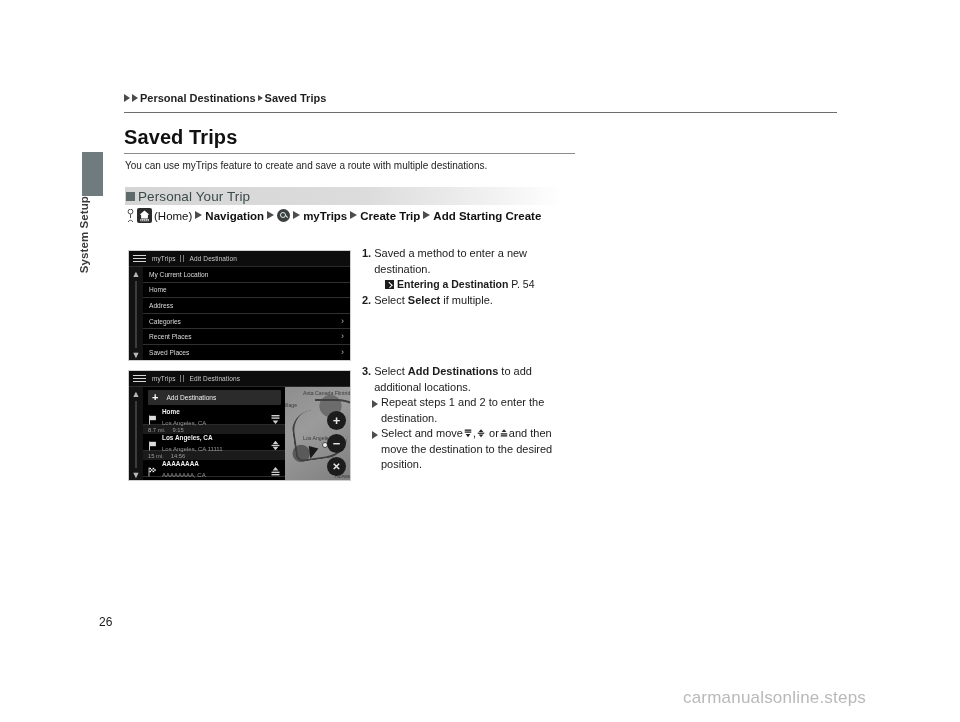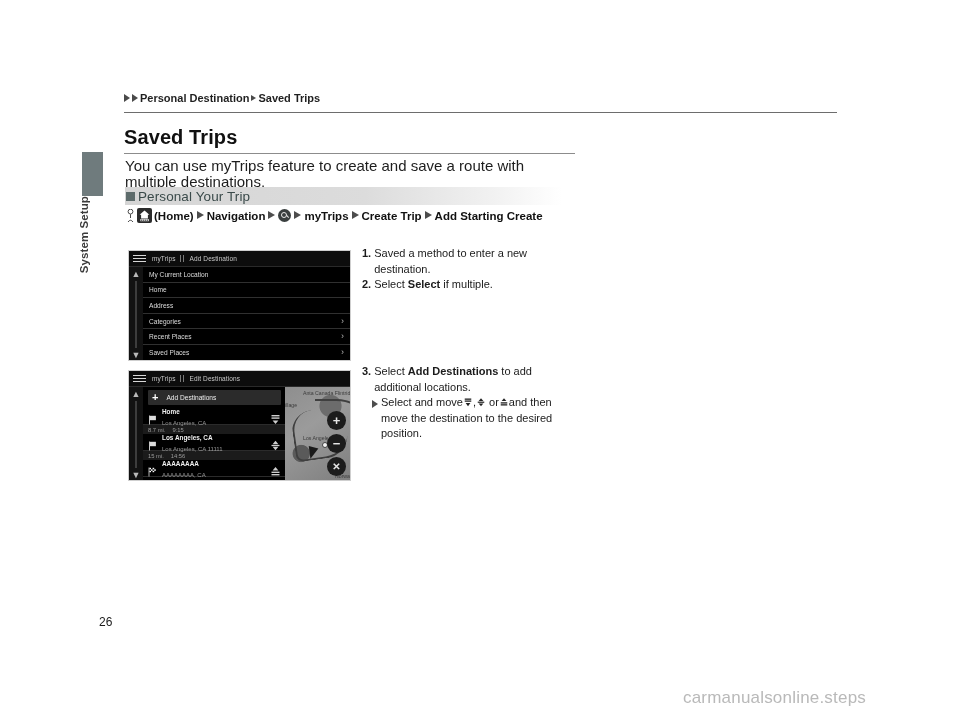--- a/index.html
+++ b/index.html
@@ -99,21 +99,21 @@
     height: 1px;
     background: #8c8c8c;
   }
 
   
   .intro {
     position: absolute;
     left: 125px;
     top: 158px;
     width: 445px;
-    font-size: 15px;
+    font-size: 10px;
     line-height: 16px;
     color: #1d1d1d;
   }
 
   
   .sec-band {
     position: absolute;
     left: 125px;
     top: 187px;
     width: 437px;
@@ -158,21 +158,21 @@
     display: inline-block;
     width: 15px;
     height: 15px;
     vertical-align: -3px;
     background: #2b2b2b;
     border-radius: 2px;
     position: relative;
     margin-right: 2px;
   }
   .home-btn svg { position: absolute; left: 1px; top: 1px; }
-  .nrm { font-weight: bold; }
+  .nrm { font-weight: normal; }
   .ptri {
     display: inline-block;
     width: 0; height: 0;
     border-left: 7px solid #4d4d4d;
     border-top: 4.5px solid transparent;
     border-bottom: 4.5px solid transparent;
     margin: 0 3px;
     vertical-align: 1px;
   }
   .mag-icon {
@@ -493,21 +493,21 @@
 <body>
 
 <div class="side-tab"></div>
 <div class="side-label">
   <span>System Setup</span>
 </div>
 
 <div class="breadcrumb">
   <span class="tri"></span>
     <span class="tri"></span>
-    <span>Personal Destination</span>
+    <span>Personal Destinations</span>
     <span class="tri sm"></span>
     <span>Saved Trips</span>
 </div>
 <div class="rule-top"></div>
 
 <div class="page-title">Saved Trips</div>
 <div class="rule-title"></div>
 
 <div class="intro">You can use myTrips feature to create and save a route with multiple destinations.</div>
 
@@ -689,30 +689,38 @@
       </div>
     </div>
   </div>
 </div>
 
 <div class="steps" id="steps-a">
   <div class="step">
     <span class="num">1.</span>
     <span class="txt">Saved a method to enter a new destination.</span>
   </div>
+  <div class="ref">
+    <span class="ref-ico"></span>
+    <span><b>Entering a Destination</b> <span>P. 54</span></span>
+  </div>
   <div class="step">
     <span class="num">2.</span>
     <span class="txt"><span>Select</span> <b>Select</b> <span>if multiple.</span></span>
   </div>
 </div>
 
 <div class="steps" id="steps-b">
   <div class="step">
     <span class="num">3.</span>
     <span class="txt"><span>Select</span> <b>Add Destinations</b> <span>to add additional locations.</span></span>
+  </div>
+  <div class="bullet">
+    <span class="btri"></span>
+    <span>Repeat steps 1 and 2 to enter the destination.</span>
   </div>
   <div class="bullet">
     <span class="btri"></span>
     <span><span>Select and move</span><span class="inline-glyph"><svg width="8" height="9" viewBox="0 0 9 11">
             <rect x="0.5" y="0.6" width="8" height="1.6" fill="#222"></rect>
             <rect x="0.5" y="3" width="8" height="1.6" fill="#222"></rect>
             <path d="M1.6 6.2 L7.4 6.2 L4.5 10 Z" fill="#222"></path>
           </svg></span><span>,</span><span class="inline-glyph"><svg width="8" height="9" viewBox="0 0 9 11">
             <path d="M1.6 3.6 L7.4 3.6 L4.5 0.3 Z" fill="#222"></path>
             <rect x="0.5" y="4.4" width="8" height="1.5" fill="#222"></rect>

